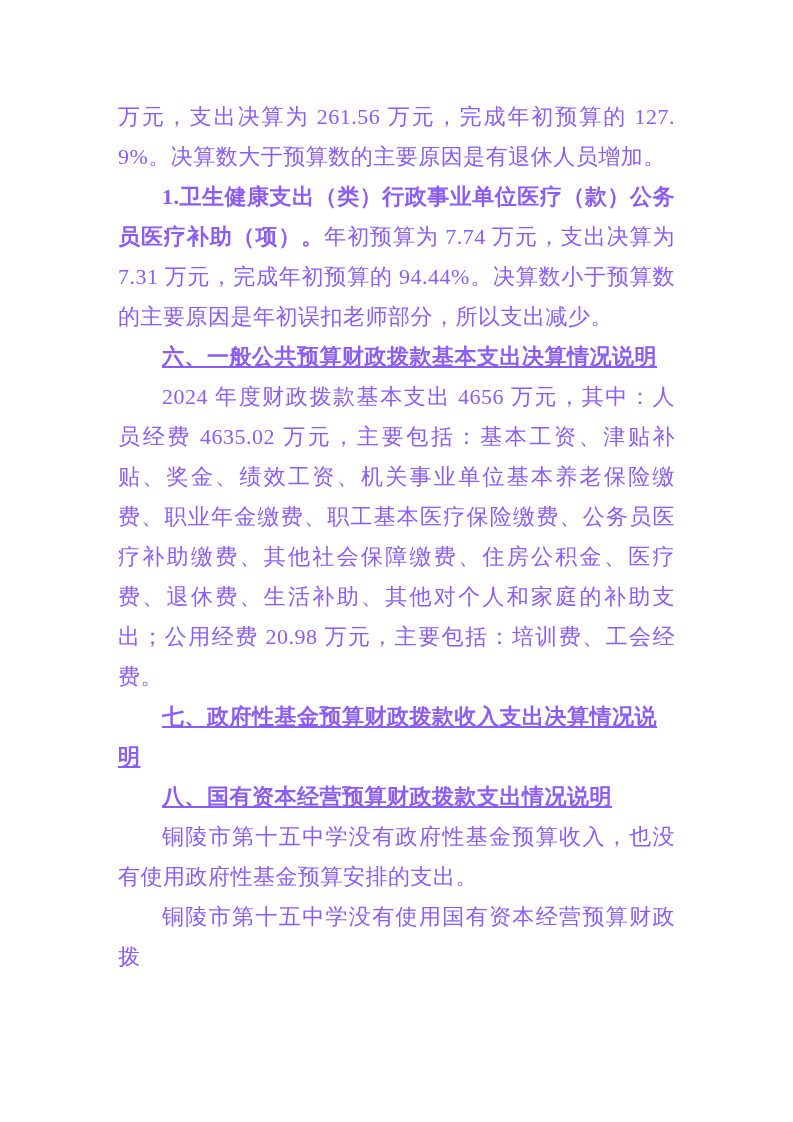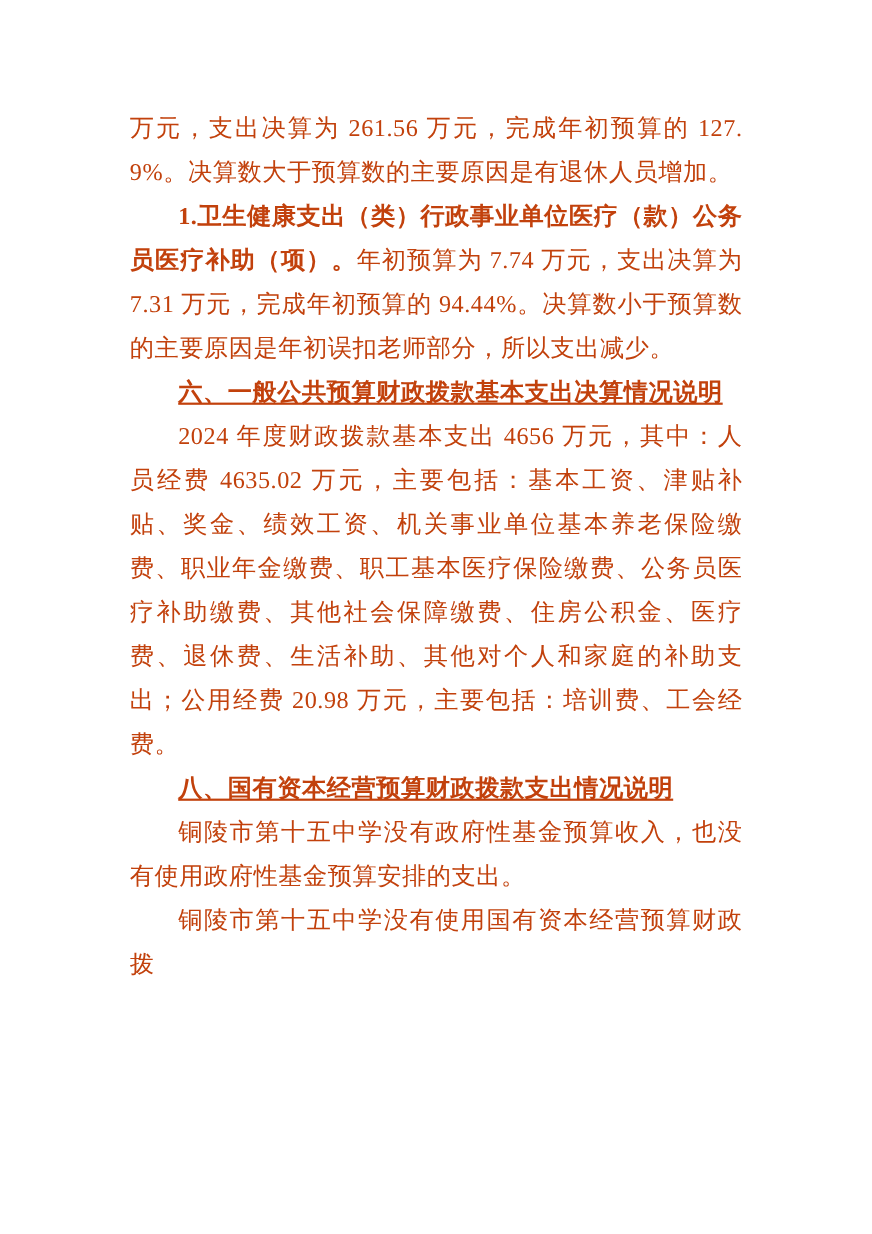--- a/index.html
+++ b/index.html
@@ -6,21 +6,21 @@
     margin: 0;
     padding: 0;
     background: #e8e8e8;
   }
   .page {
     position: relative;
     width: 793px;
     height: 1122px;
     margin: 0 auto;
     background: #ffffff;
-    color: #c2410c;
+    color: #8b5cf6;
     box-sizing: border-box;
     padding: 97px 118px 0 118px;
     overflow: hidden;
   }
   .doc-body {
     width: 557px;
   }
   .para {
     margin: 0;
     font-family: "Liberation Serif", "DejaVu Serif", serif;
@@ -51,17 +51,18 @@
 </style>
 </head>
 <body>
 
 <div class="page">
   <div class="doc-body">
       <p class="para body-continuation">万元，支出决算为 261.56 万元，完成年初预算的 127.9%。决算数大于预算数的主要原因是有退休人员增加。</p>
       <p class="para body-indent"><b>1.卫生健康支出（类）行政事业单位医疗（款）公务员医疗补助（项）。</b>年初预算为 7.74 万元，支出决算为 7.31 万元，完成年初预算的 94.44%。决算数小于预算数的主要原因是年初误扣老师部分，所以支出减少。</p>
       <p class="para section-heading">六、一般公共预算财政拨款基本支出决算情况说明</p>
       <p class="para body-indent">2024 年度财政拨款基本支出 4656 万元，其中：人员经费 4635.02 万元，主要包括：基本工资、津贴补贴、奖金、绩效工资、机关事业单位基本养老保险缴费、职业年金缴费、职工基本医疗保险缴费、公务员医疗补助缴费、其他社会保障缴费、住房公积金、医疗费、退休费、生活补助、其他对个人和家庭的补助支出；公用经费 20.98 万元，主要包括：培训费、工会经费。</p>
+      <p class="para section-heading">七、政府性基金预算财政拨款收入支出决算情况说明</p>
       <p class="para section-heading">八、国有资本经营预算财政拨款支出情况说明</p>
       <p class="para body-indent">铜陵市第十五中学没有政府性基金预算收入，也没有使用政府性基金预算安排的支出。</p>
       <p class="para body-indent">铜陵市第十五中学没有使用国有资本经营预算财政拨</p>
     </div>
 </div>
 
 </body></html>

